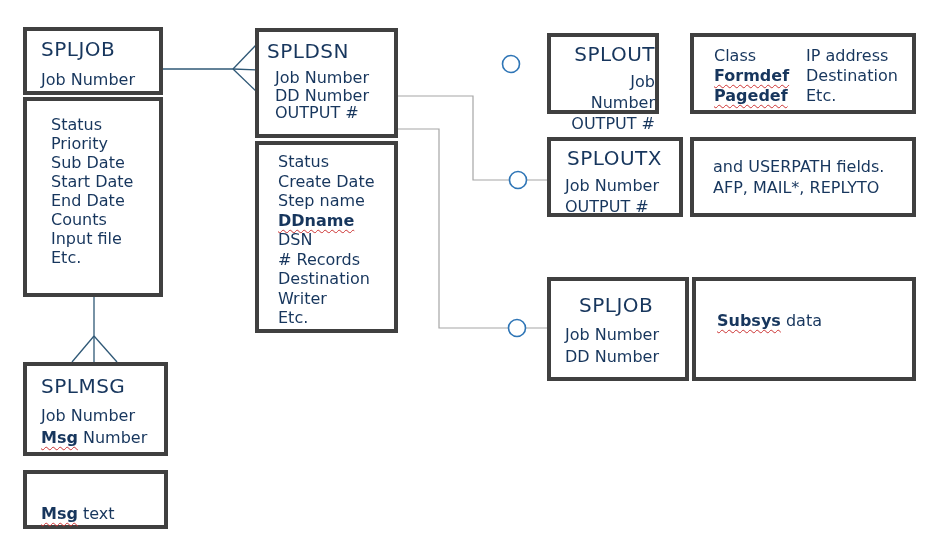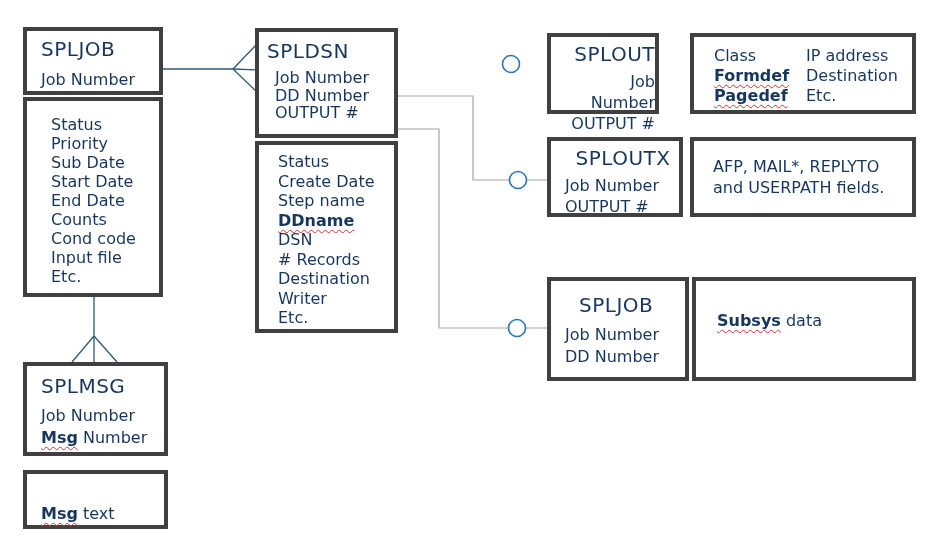--- a/index.html
+++ b/index.html
@@ -50,21 +50,21 @@
   
   #splout-h  { left:547px; top:33px; width:112px; height:81px;text-align:right; }
   #splout-h .etitle { margin-top:5px; padding-left:4px; }
   #splout-h .keys { margin-top:5px; line-height:21px; }
   #splout-p  { left:690px; top:33px; width:226px; height:81px; padding-top:9px; padding-left:20px; line-height:20px; }
   #splout-p .cols { display:flex; }
   #splout-p .col1 { width:92px; }
 
   
   #sploutx-h { left:547px; top:137px; width:136px; height:80px; }
-  #sploutx-h .etitle { margin-top:5px; padding-left:2px;text-align:center; }
+  #sploutx-h .etitle { margin-top:5px; padding-left:2px; }
   #sploutx-h .keys { margin-top:5px; line-height:21px; }
   #sploutx-p { left:690px; top:137px; width:226px; height:80px; padding-top:15px; padding-left:19px; line-height:21px; }
 
   
   #splsub-h { left:547px; top:277px; width:142px; height:104px; }
   #splsub-h .etitle { margin-top:12px; padding-left:14px; }
   #splsub-h .keys { margin-top:7px; line-height:22px; }
   #splsub-p { left:692px; top:277px; width:224px; height:104px; padding-top:30px; padding-left:21px; }
 
   
@@ -119,21 +119,20 @@
     <div class="etitle">SPLJOB</div>
     <div class="ekey">Job Number</div>
   </div>
   <div class="box" id="spljob-a">
     <div>Status</div>
     <div>Priority</div>
     <div>Sub Date</div>
     <div>Start Date</div>
     <div>End Date</div>
     <div>Counts</div>
-    <div>Cond code</div>
     <div>Input file</div>
     <div>Etc.</div>
   </div>
 
   <div class="box" id="spldsn-h">
     <div class="etitle">SPLDSN</div>
     <div class="keys">
       <div class="ekey">Job Number</div>
       <div class="ekey">DD Number</div>
       <div class="ekey">OUTPUT #</div>
@@ -174,22 +173,22 @@
   </div>
 
   <div class="box" id="sploutx-h">
     <div class="etitle">SPLOUTX</div>
     <div class="keys">
       <div class="ekey">Job Number</div>
       <div class="ekey">OUTPUT #</div>
     </div>
   </div>
   <div class="box" id="sploutx-p">
+    <div>and USERPATH fields.</div>
     <div>AFP, MAIL*, REPLYTO</div>
-    <div>and USERPATH fields.</div>
   </div>
 
   <div class="box" id="splsub-h">
     <div class="etitle">SPLJOB</div>
     <div class="keys">
       <div class="ekey">Job Number</div>
       <div class="ekey">DD Number</div>
     </div>
   </div>
   <div class="box" id="splsub-p">

